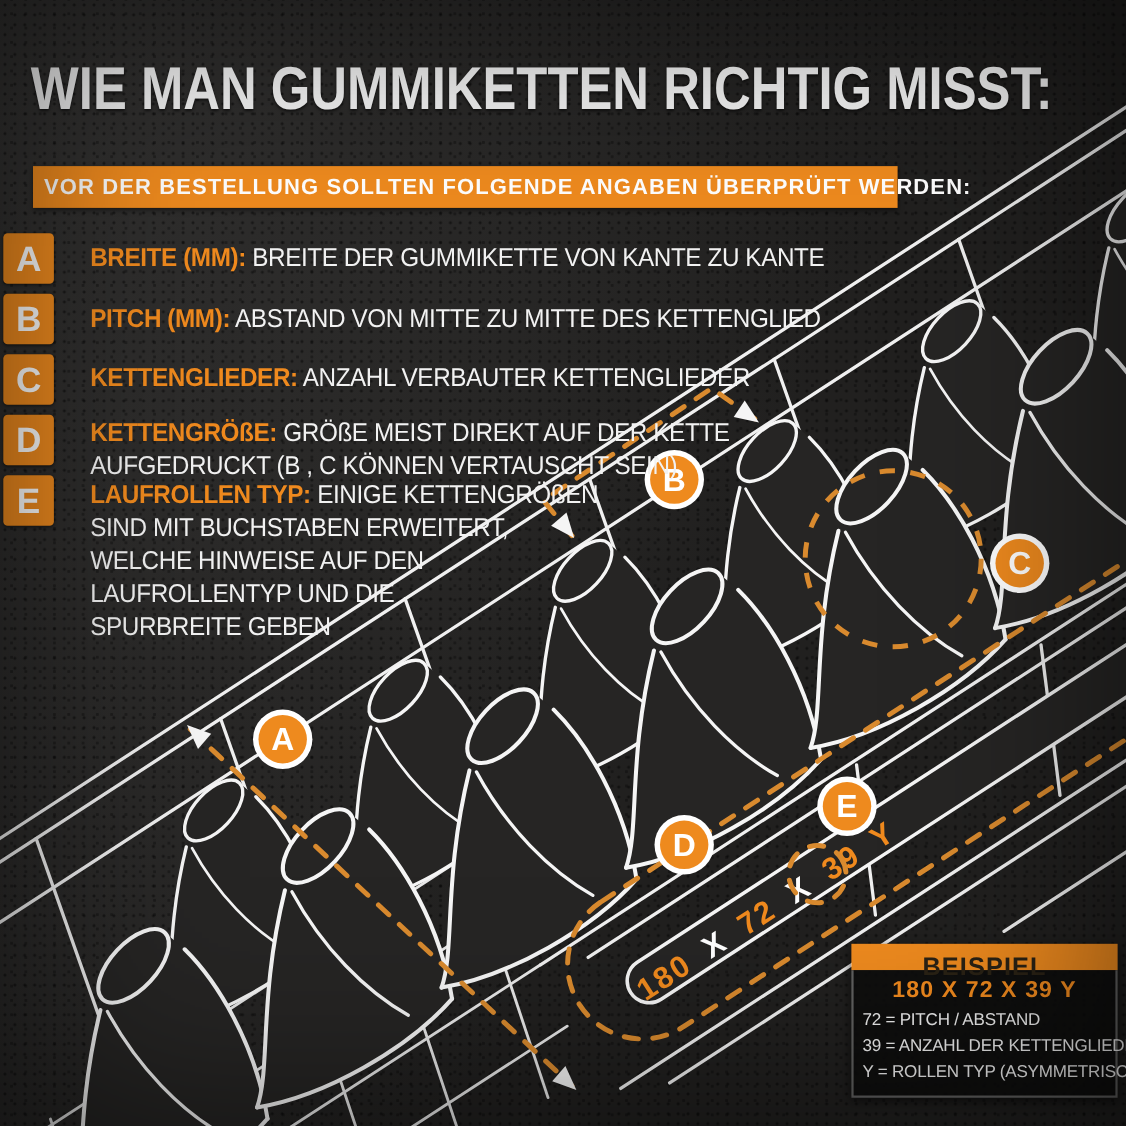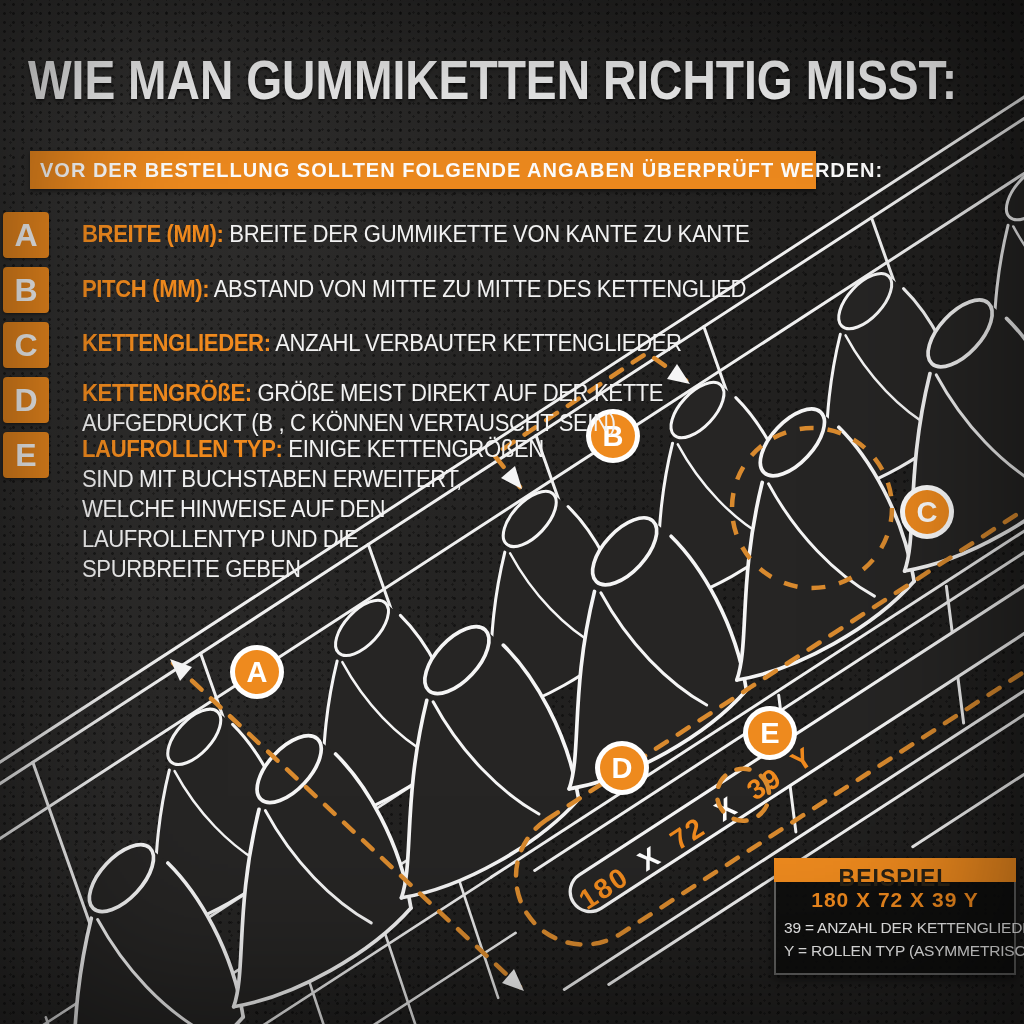--- a/index.html
+++ b/index.html
@@ -236,19 +236,20 @@
     <div>SIND MIT BUCHSTABEN ERWEITERT,</div>
     <div>WELCHE HINWEISE AUF DEN</div>
     <div>LAUFROLLENTYP UND DIE</div>
     <div>SPURBREITE GEBEN</div>
   </div>
 
   <div class="abs beispiel">
     <div class="bheader">BEISPIEL</div>
     <div class="bbody">
       <div class="bformula">180 X 72 X 39 Y</div>
+      <div class="bline">72 = PITCH / ABSTAND</div>
       <div class="bline">39 = ANZAHL DER KETTENGLIEDER</div>
       <div class="bline">Y = ROLLEN TYP (ASYMMETRISCHE</div>
 
     </div>
   </div>
 
 </div>
 
 </body></html>

